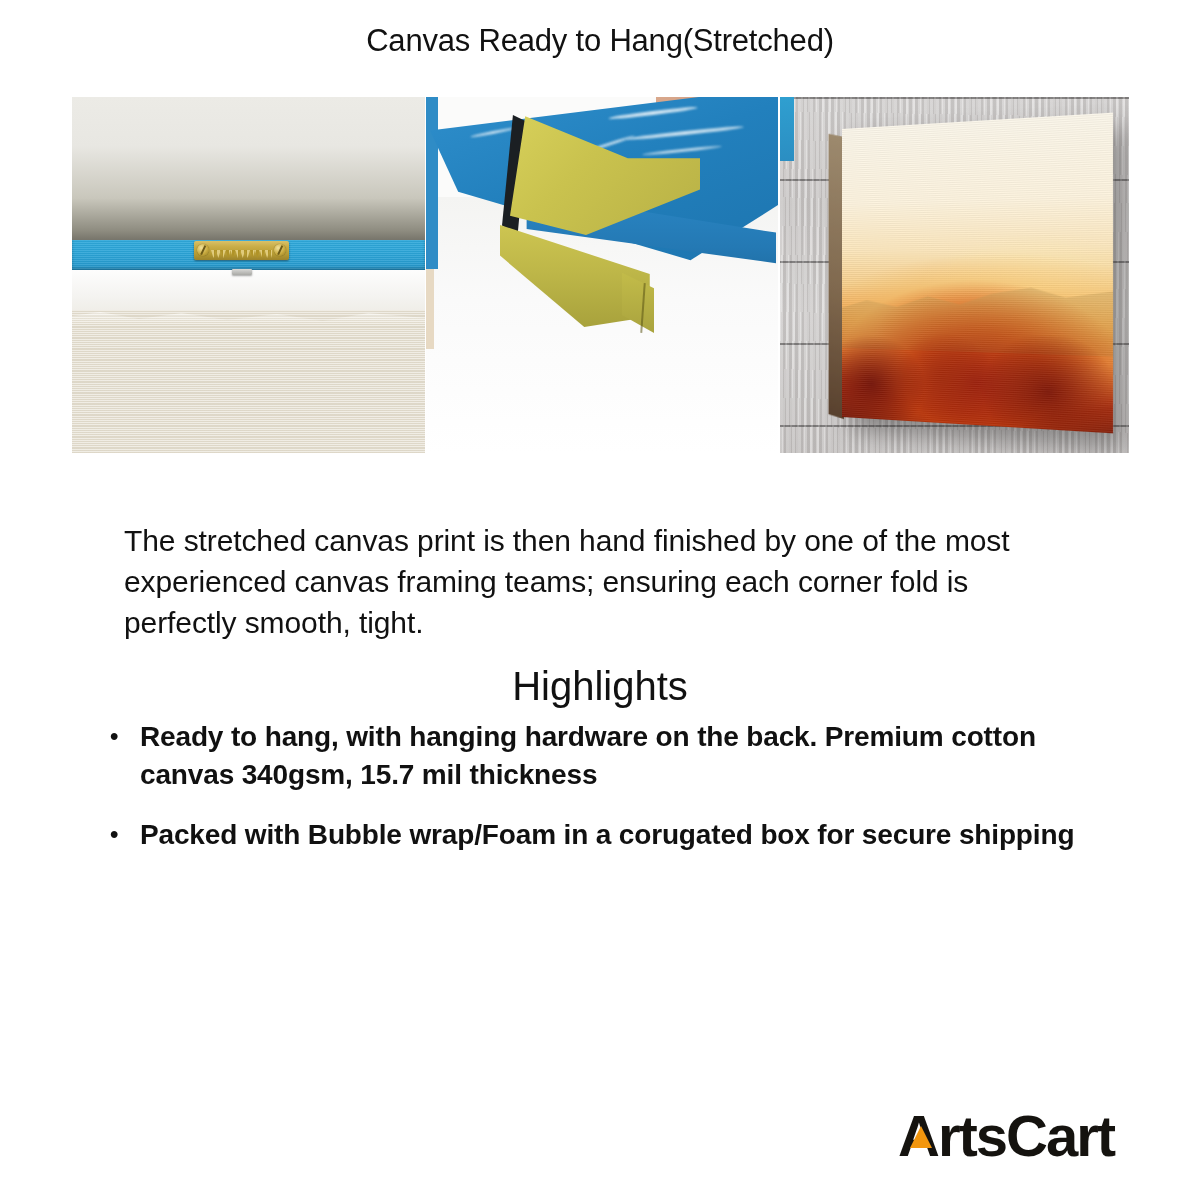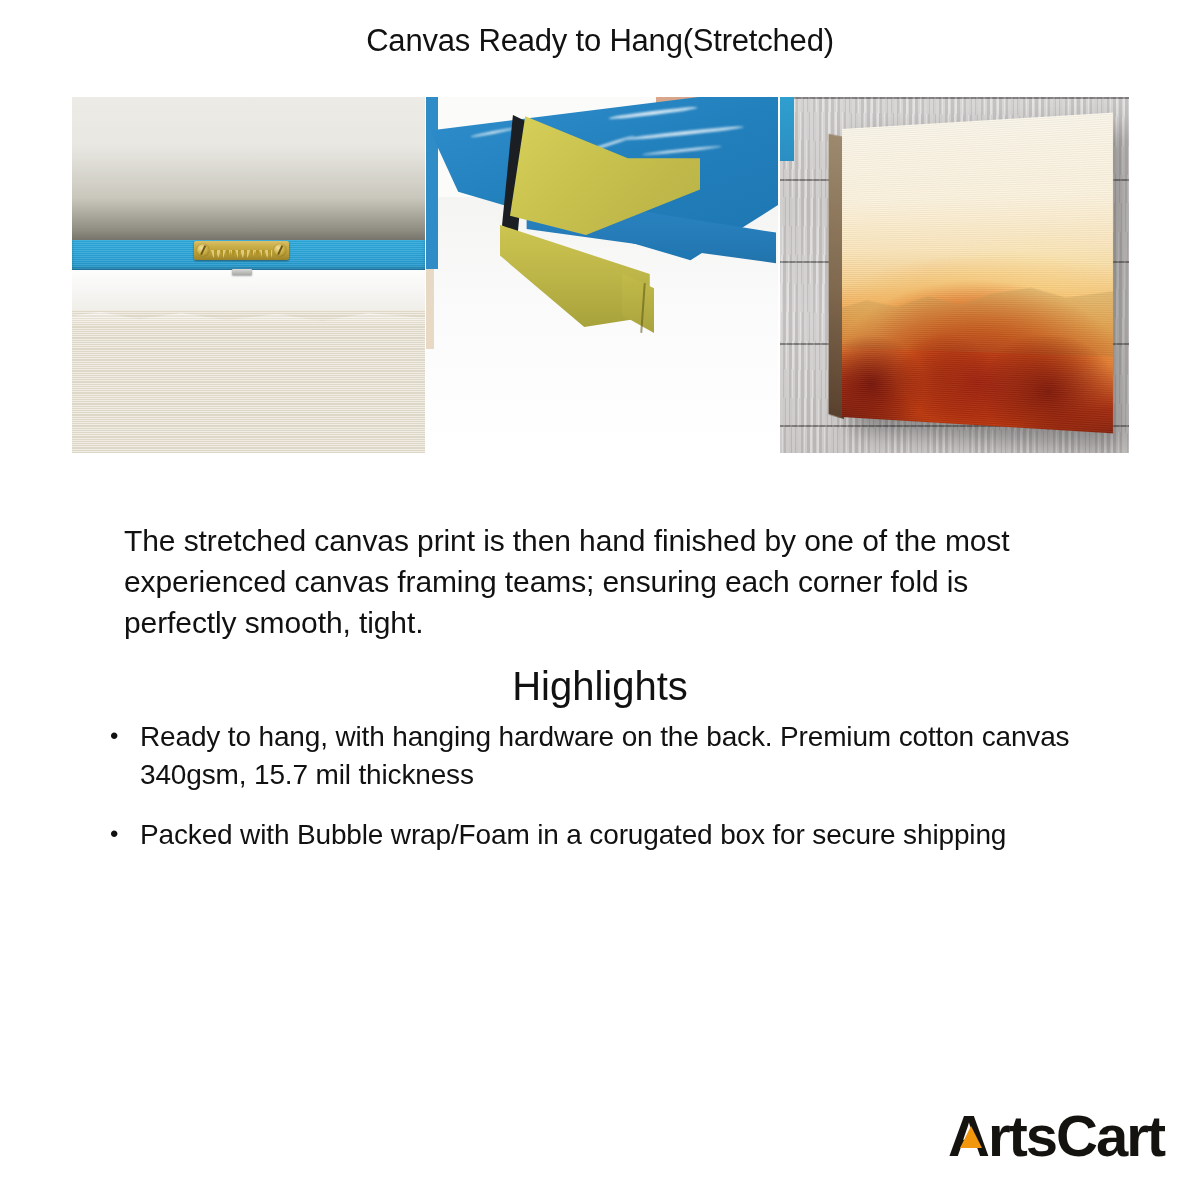--- a/index.html
+++ b/index.html
@@ -299,38 +299,38 @@
     list-style: none;
     margin: 0;
     padding: 0;
   }
   .bullet-item {
     position: relative;
     padding-left: 36px;
     margin-bottom: 22px;
     font-size: 28px;
     line-height: 38px;
-    font-weight: 400;
+    font-weight: 700;
     color: #111111;
     letter-spacing: -0.15px;
   }
   .bullet-item::before {
     content: "\2022";
     position: absolute;
     left: 6px;
     top: -1px;
     font-size: 24px;
     line-height: 38px;
     color: #111111;
   }
 
   
   .logo {
     position: absolute;
-    left: 948px;
+    left: 898px;
     top: 1104px;
     width: 240px;
     height: 64px;
     display: flex;
     align-items: flex-end;
   }
   .logo-text {
     position: relative;
     font-size: 58px;
     line-height: 64px;

